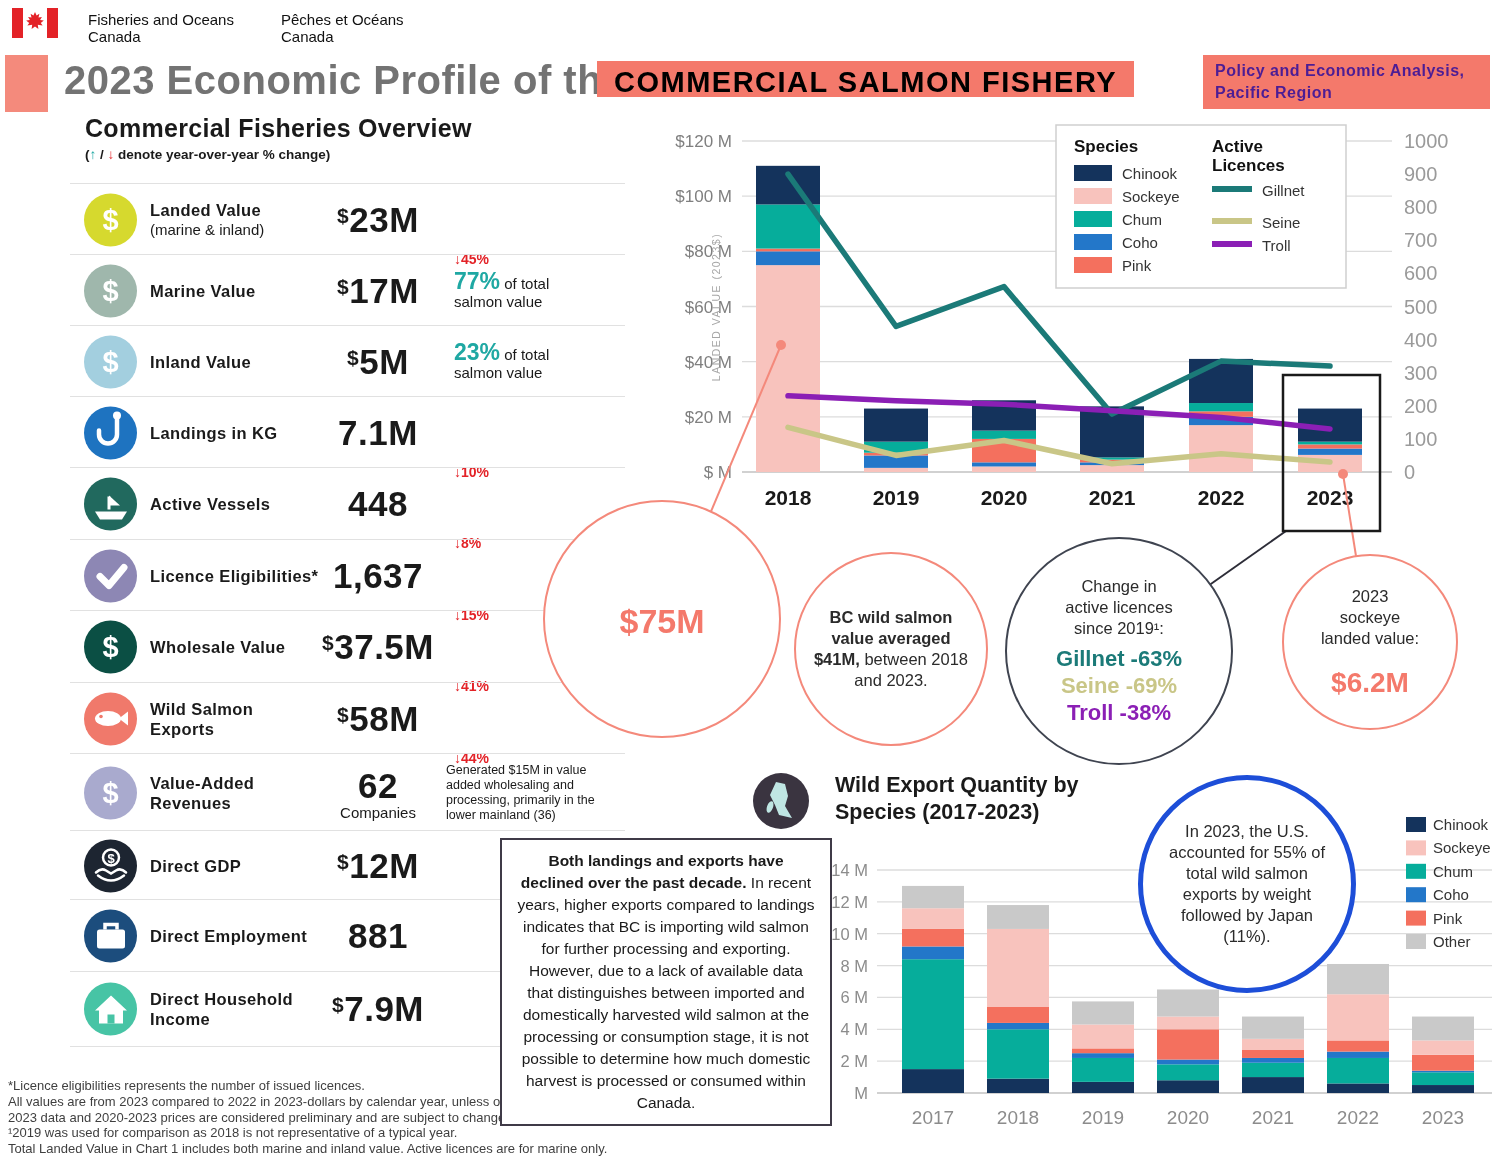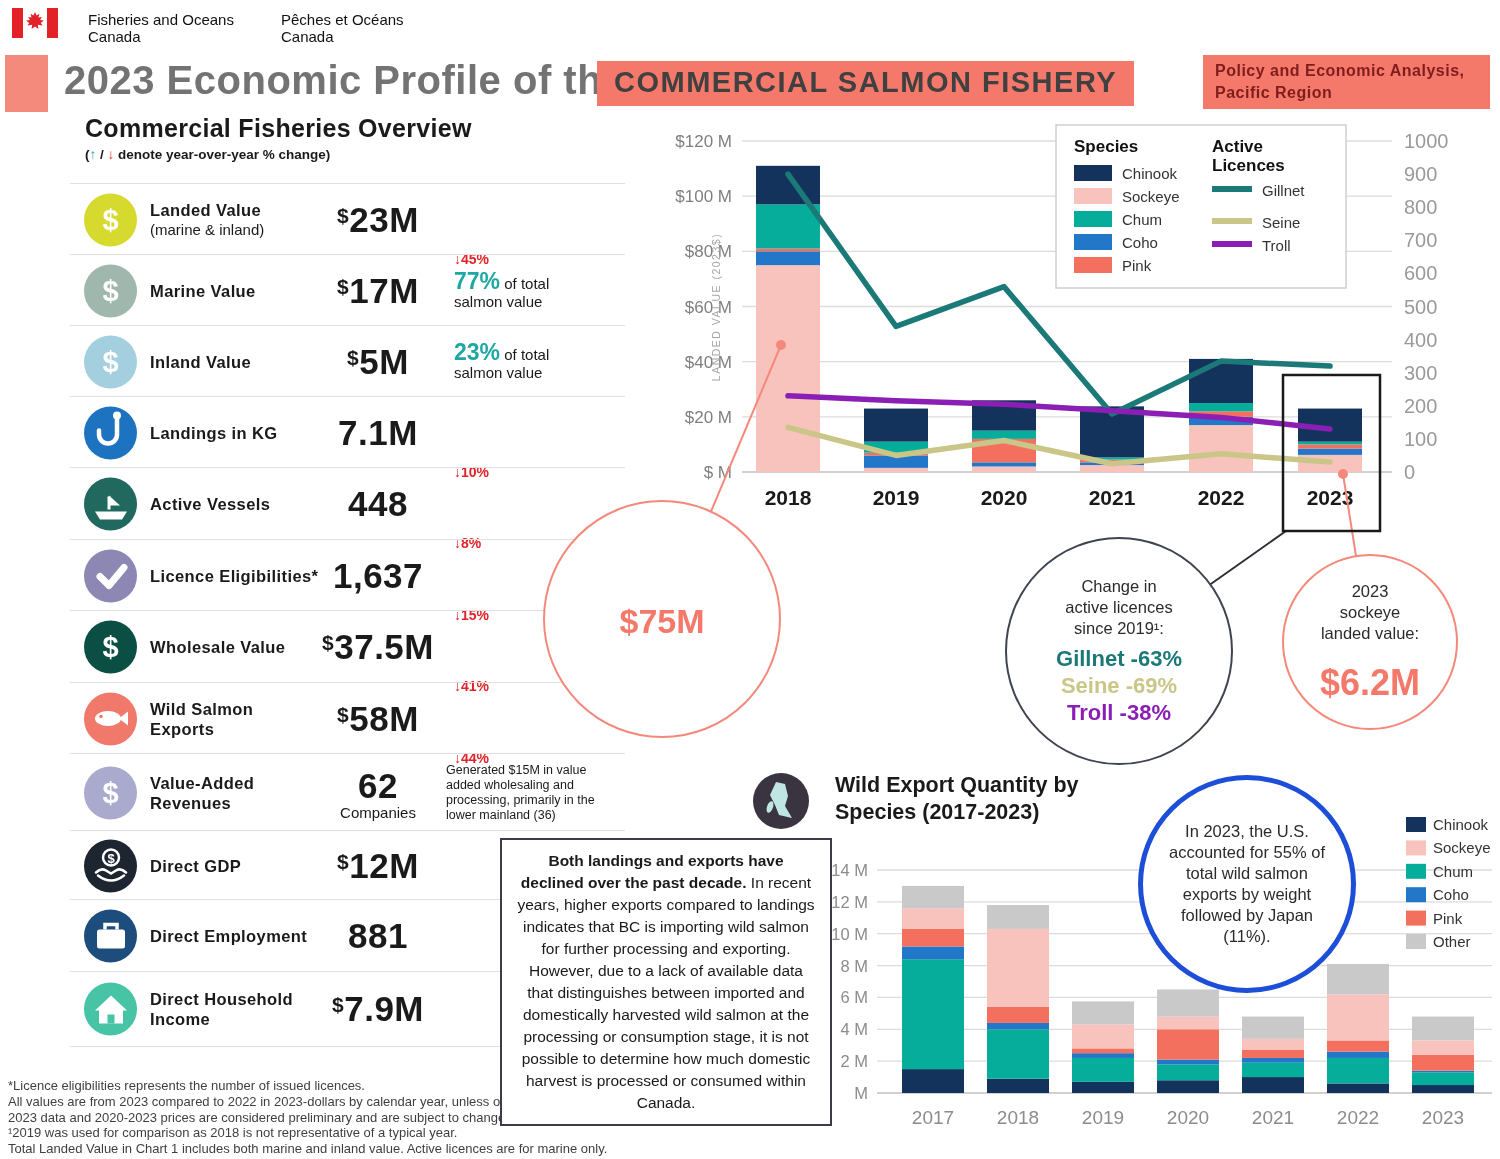--- a/index.html
+++ b/index.html
@@ -5,23 +5,23 @@
   html,body{margin:0;padding:0;background:#fff;}
   .page{position:relative;width:1500px;height:1159px;background:#fff;
         font-family:"Liberation Sans",sans-serif;overflow:hidden;color:#1a1a1a;}
   .abs{position:absolute;}
   
   .flag{left:12px;top:8px;width:46px;height:30px;}
   .wordmark{font-size:15px;line-height:17px;color:#111;}
   
   .accent-square{left:5px;top:55px;width:43px;height:57px;background:#F48A7C;}
   .main-title{left:64px;top:58px;font-size:40px;font-weight:700;color:#737373;letter-spacing:.5px;}
-  .title-highlight{left:597px;top:61px;height:45px;line-height:42px;background:#F4796B;color:#404040;
+  .title-highlight{left:597px;top:61px;height:36px;line-height:42px;background:#F4796B;color:#000000;
                    font-size:29px;font-weight:700;letter-spacing:1.5px;padding:0 17px;text-align:center;}
-  .dept-box{left:1203px;top:55px;width:263px;background:#F4796B;color:#7f1d1d;font-size:16px;
+  .dept-box{left:1203px;top:55px;width:263px;background:#F4796B;color:#4c1d95;font-size:16px;
             font-weight:700;line-height:22px;padding:5px 12px;letter-spacing:.5px;}
   
   .ov-title{left:85px;top:114px;font-size:25px;font-weight:700;letter-spacing:.3px;}
   .ov-sub{left:85px;top:147px;font-size:13.5px;font-weight:700;}
   .up{color:#1FA8A3;} .down{color:#E32227;}
   .divider{left:70px;width:555px;height:1px;background:#e1e1e1;}
   .orow{position:absolute;left:70px;width:560px;}
   .ricon{position:absolute;left:14px;top:50%;transform:translateY(-50%);width:53px;height:53px;
          border-radius:50%;display:flex;align-items:center;justify-content:center;}
   .ricon svg{width:52px;height:52px;}
@@ -41,21 +41,21 @@
   .rnote-sm{position:absolute;left:376px;top:50%;transform:translateY(-50%);width:178px;
             font-size:12.5px;line-height:15px;}
   
   .bubble{position:absolute;border-radius:50%;background:#fff;display:flex;flex-direction:column;
           align-items:center;justify-content:center;text-align:center;z-index:5;}
   .bub-salmon{border:2px solid #F4897B;}
   .bub-dark{border:2px solid #3F4450;}
   .bub-teal{border:5px solid #1d4ed8;}
   .bub-text{font-size:16.5px;line-height:21px;color:#2b2b2b;}
   .bub-big{font-size:34px;font-weight:700;color:#F4796B;margin-top:4px;}
-  .bub-big2{font-size:36px;font-weight:700;color:#F4796B;margin-top:18px;}
+  .bub-big2{font-size:28px;font-weight:700;color:#F4796B;margin-top:18px;}
   .lic-line{font-size:22px;font-weight:700;line-height:27px;}
   
   .info-box{left:500px;top:838px;width:302px;border:2.5px solid #3F3A47;padding:10px 13px;
             font-size:15.5px;line-height:22px;text-align:center;background:#fff;}
   
   .exp-icon{left:753px;top:773px;width:56px;height:56px;border-radius:50%;background:#3A3440;
             display:flex;align-items:center;justify-content:center;}
   .exp-title{left:835px;top:772px;width:330px;font-size:21.5px;font-weight:700;line-height:27px;}
   
   .footnotes{left:8px;top:1078px;font-size:13px;line-height:15.8px;color:#3f3f3f;}
@@ -388,20 +388,26 @@
         <rect x="1406" y="910.6" width="20" height="15" fill="#F4705E"></rect>
         <text x="1433" y="923.6" font-size="15" fill="#333" text-anchor="start" font-weight="400">Pink</text>
         <rect x="1406" y="934" width="20" height="15" fill="#C9C9C9"></rect>
         <text x="1433" y="947" font-size="15" fill="#333" text-anchor="start" font-weight="400">Other</text>
       </g>
     </svg>
 
   <div class="bubble bub-salmon z2" style="left:543px;top:500px;width:234px;height:234px;">
     <div class="bub-big">$75M</div>
   </div>
+  <div class="bubble bub-salmon z2" style="left:794px;top:552px;width:190px;height:190px;">
+    <div class="bub-text" style="width:158px;">
+      <b>BC wild salmon value averaged $41M,</b>
+      <span>between 2018 and 2023.</span>
+    </div>
+  </div>
   <div class="bubble bub-dark z2" style="left:1005px;top:537px;width:224px;height:224px;">
     <div class="bub-text">
       <span>Change in</span><br>
       <span>active licences</span><br>
       <span>since 2019¹:</span>
     </div>
     <div id="licence-items" style="margin-top:6px;">
         <div class="lic-line" style="color: rgb(27, 122, 120);">Gillnet  -63%</div>
         <div class="lic-line" style="color: rgb(201, 198, 135);">Seine  -69%</div>
         <div class="lic-line" style="color: rgb(139, 31, 181);">Troll  -38%</div>

